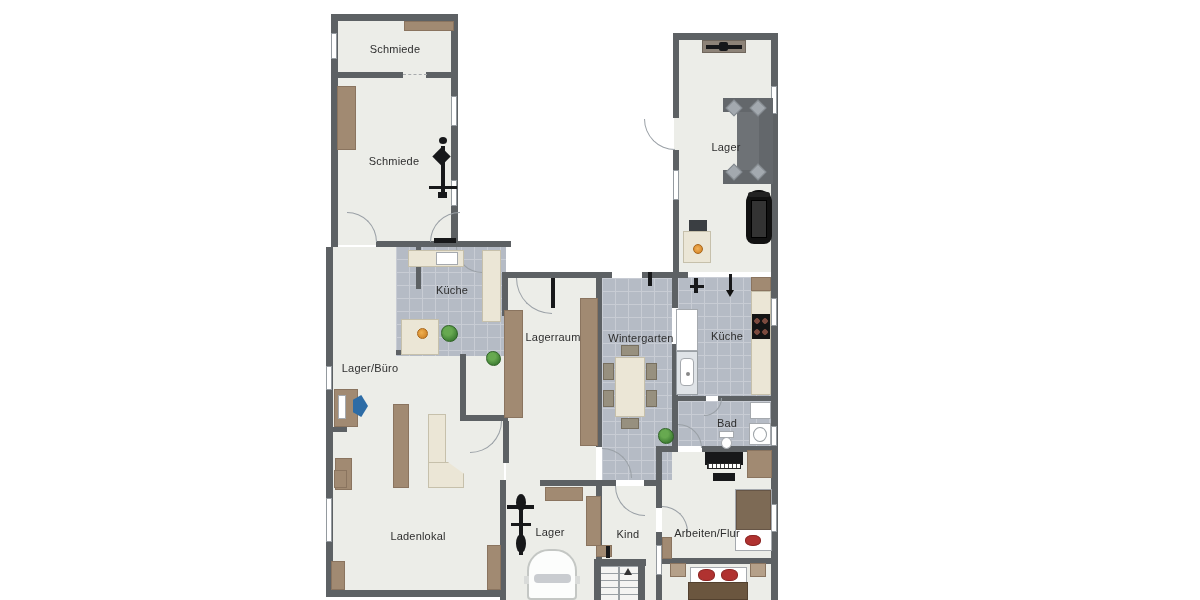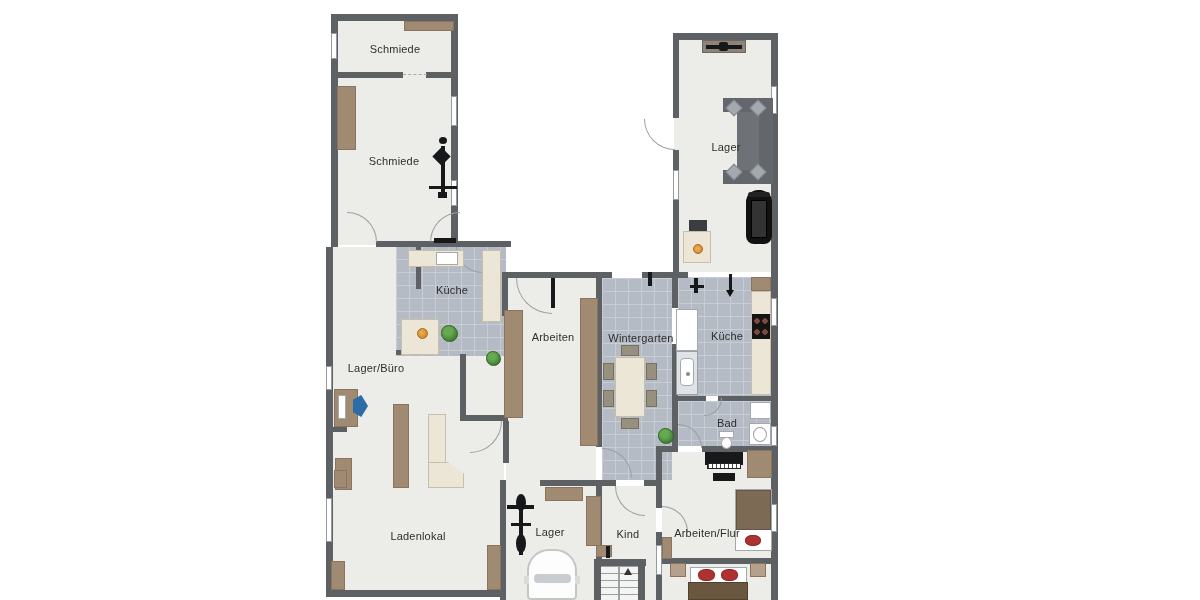--- a/index.html
+++ b/index.html
@@ -243,22 +243,22 @@
 
   <div class="cream" style="left:428px;top:414px;width:18px;height:56px;"></div>
   <div class="cream" style="left:428px;top:462px;width:36px;height:26px;clip-path:polygon(0 0,55% 0,100% 45%,100% 100%,0 100%);"></div>
   <div class="wood" style="left:331px;top:561px;width:14px;height:29px;"></div>
   <div class="wood" style="left:334px;top:470px;width:13px;height:18px;"></div>
   <div class="wood" style="left:487px;top:545px;width:14px;height:45px;"></div>
 
   <div class="label" style="left:395px;top:49px;">Schmiede</div>
   <div class="label" style="left:394px;top:161px;">Schmiede</div>
   <div class="label" style="left:452px;top:290px;">Küche</div>
-  <div class="label" style="left:370px;top:368px;margin-left:6px;">Lager/Büro</div>
-  <div class="label" style="left:553px;top:337px;">Arbeiten</div>
+  <div class="label" style="left:370px;top:368px;">Lager/Büro</div>
+  <div class="label" style="left:553px;top:337px;">Lagerraum</div>
   <div class="label" style="left:641px;top:338px;">Wintergarten</div>
   <div class="label" style="left:727px;top:336px;">Küche</div>
   <div class="label" style="left:726px;top:147px;">Lager</div>
   <div class="label" style="left:727px;top:423px;">Bad</div>
   <div class="label" style="left:707px;top:533px;">Arbeiten/Flur</div>
   <div class="label" style="left:418px;top:536px;">Ladenlokal</div>
   <div class="label" style="left:550px;top:532px;">Lager</div>
   <div class="label" style="left:628px;top:534px;">Kind</div>
 
 </div>

